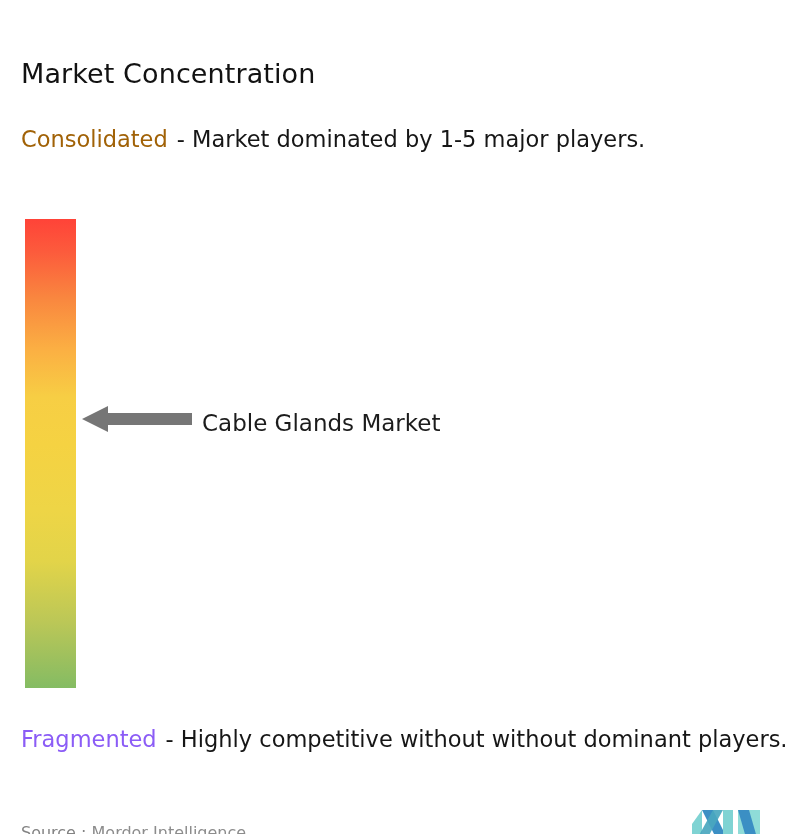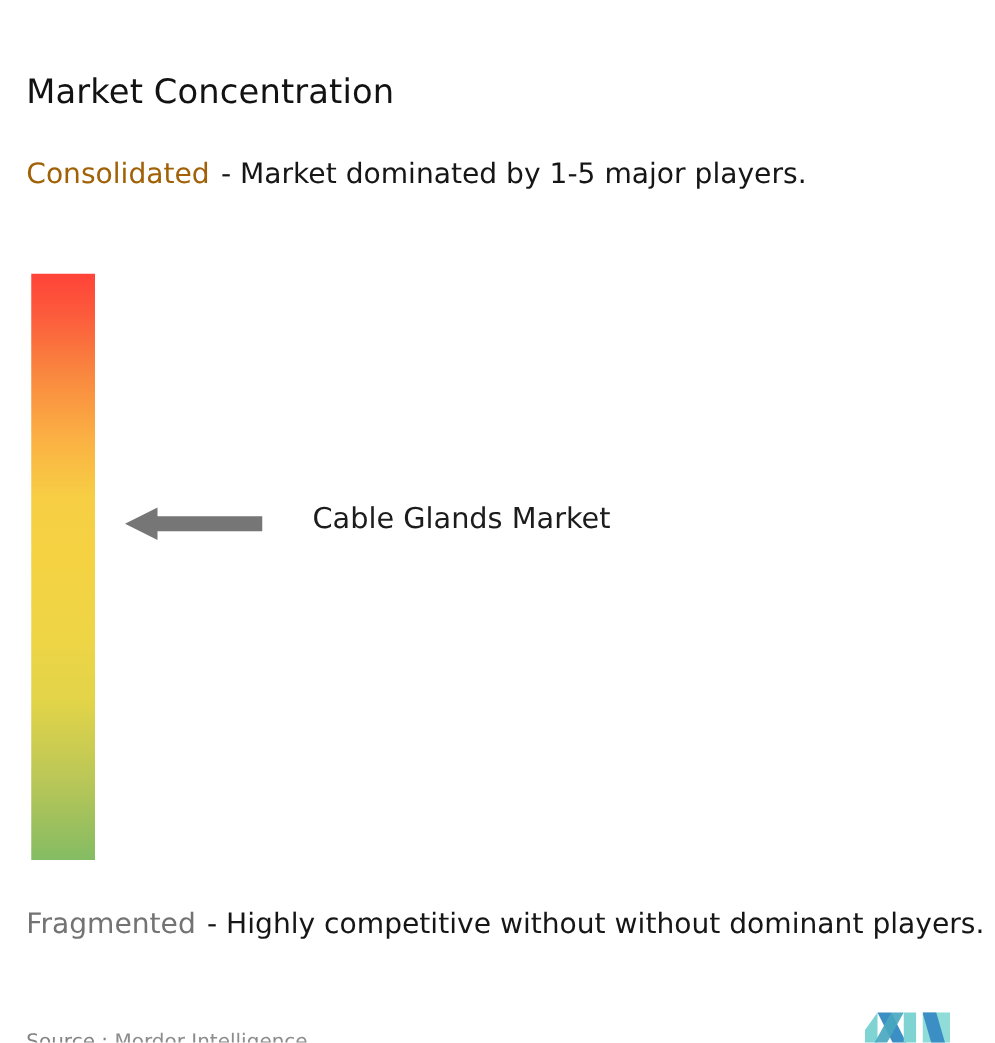--- a/index.html
+++ b/index.html
@@ -54,21 +54,21 @@
     top: 686px;
     width: 770px;
     font-size: 22.5px;
     line-height: 32px;
     color: #161616;
   }
   .term-consolidated {
     color: #a16207;
   }
   .term-fragmented {
-    color: #737373;
+    color: #8b5cf6;
   }
   .def-gap {
     display: inline-block;
     width: 9px;
   }
 
   
   .gradient-bar {
     position: absolute;
     left: 25px;
@@ -87,26 +87,25 @@
         #e2d449 73%,
         #bbc757 86%,
         #9cc05e 94%,
         #84bc63 100%
     );
   }
 
   
   .annotation {
     position: absolute;
-    left: 100px;
+    left: 82px;
     top: 364px;
     height: 36px;
     display: flex;
-    align-items: flex-start;
-    gap: 30px;
+    align-items: flex-end;
   }
   .arrow-svg {
     display: block;
     width: 110px;
     height: 36px;
   }
   .annotation-label {
     margin-left: 10px;
     font-size: 23px;
     line-height: 28px;

